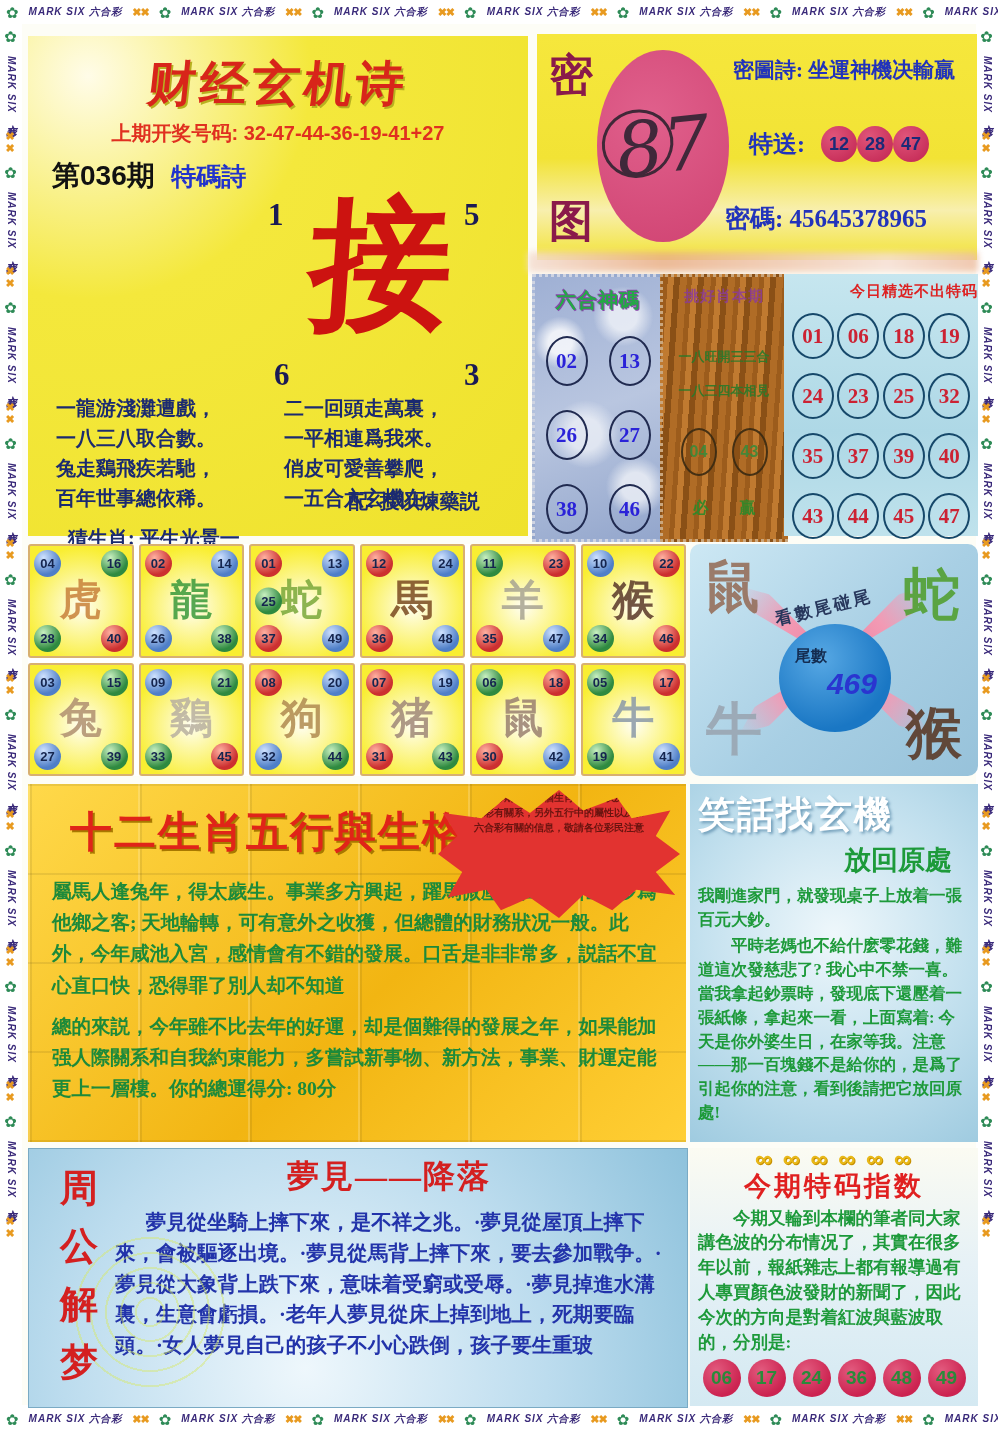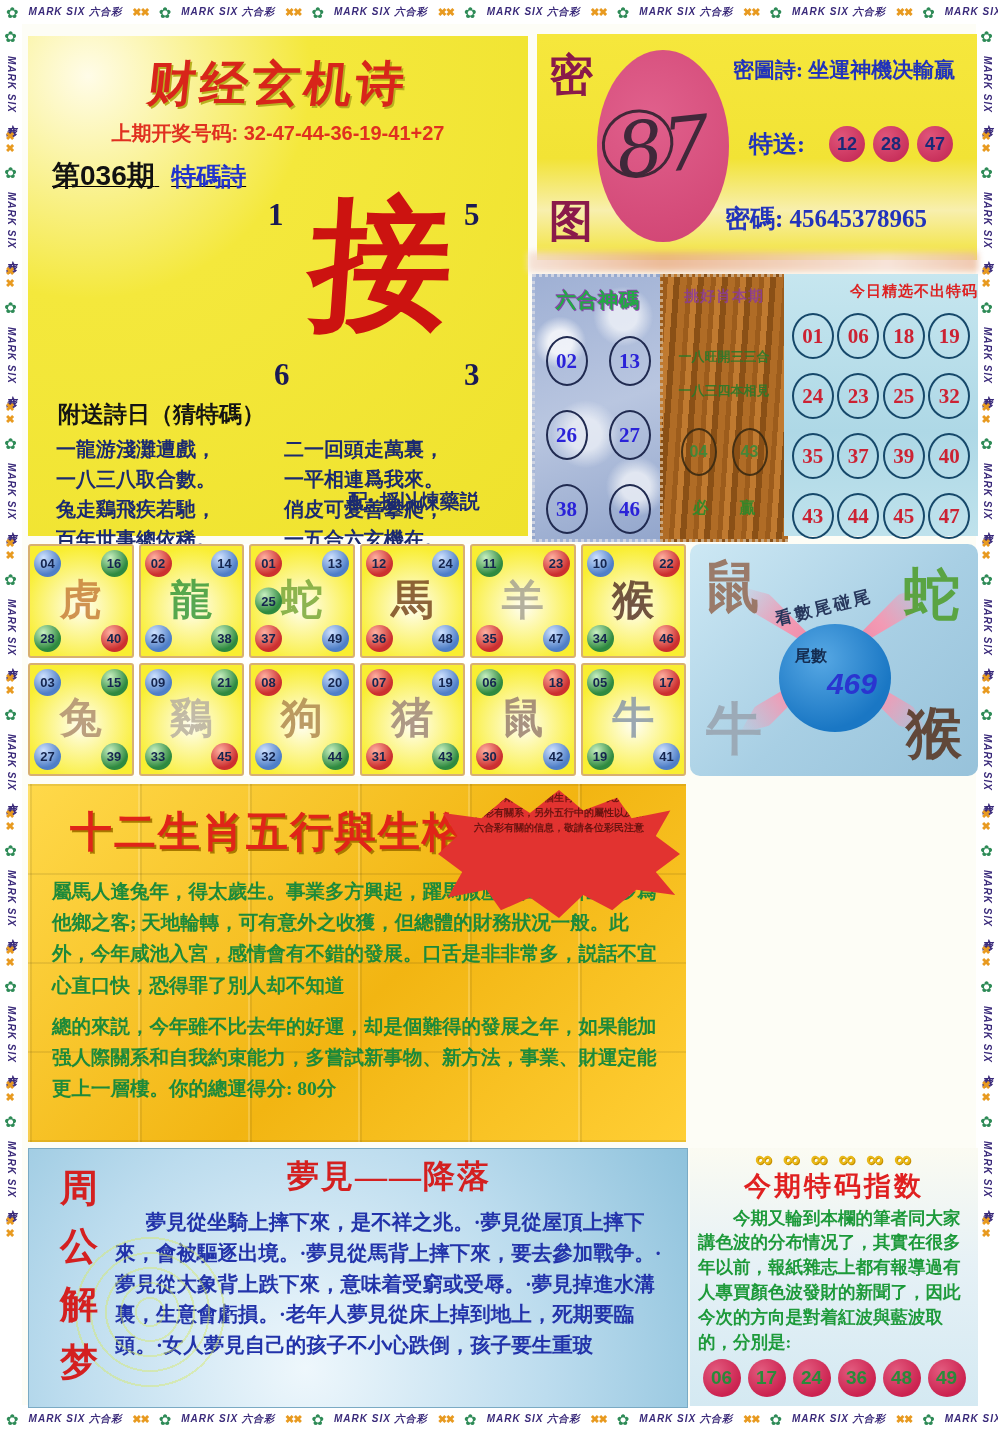--- a/index.html
+++ b/index.html
@@ -15,21 +15,21 @@
   .b-flower{color:#2e8b57;font-size:15px;line-height:1;}
   .b-brand{color:#3a2a7a;font-weight:bold;font-style:italic;font-size:10px;white-space:nowrap;letter-spacing:1px;}
   .b-x{color:#e89a20;font-weight:bold;font-size:11px;letter-spacing:-1px;}
 
   
   .poem-box{position:absolute;left:28px;top:36px;width:500px;height:500px;
     background:radial-gradient(circle at 12% 8%,#fffce8 0%,#f4e83c 35%,#efe22c 100%);}
   .poem-title{margin:16px 0 0 0;text-align:center;font-size:48px;font-weight:900;color:#d8251a;
     transform:skewX(-6deg);letter-spacing:4px;text-shadow:2px 2px 0 #b8b020;font-family:"Liberation Serif",serif;}
   .last-draw{text-align:center;color:#e03020;font-weight:bold;font-size:20px;margin-top:4px;}
-  .issue-row{margin:10px 0 0 24px;text-decoration:underline;}
+  .issue-row{margin:10px 0 0 24px;}
   .issue-no{font-size:28px;font-weight:900;color:#111;}
   .issue-sub{font-size:25px;font-weight:900;color:#2233cc;margin-left:12px;font-family:"Liberation Serif",serif;}
   .bigchar-wrap{position:relative;height:190px;margin-top:4px;}
   .corner-num{position:absolute;font-size:31px;font-weight:bold;color:#1a1a55;font-family:"Liberation Serif",serif;}
   .cn-tl{left:240px;top:-2px;} .cn-tr{left:436px;top:-2px;} .cn-bl{left:246px;bottom:-4px;} .cn-br{left:436px;bottom:-4px;}
   .bigchar{position:absolute;left:282px;top:-26px;font-size:142px;line-height:1.3;font-weight:900;color:#cc1310;
     font-family:"Liberation Serif",serif;transform:skewX(-4deg);}
   .gift-title{margin:10px 0 0 30px;font-size:23px;font-weight:900;color:#141414;font-family:"Liberation Serif",serif;}
   .poem-cols{display:flex;margin-top:4px;}
   .poem-col{font-size:20px;font-weight:bold;color:#1b2a70;line-height:1.5;font-family:"Liberation Serif",serif;}
@@ -42,21 +42,21 @@
   .secret-box{position:absolute;left:537px;top:34px;width:440px;height:226px;
     background:linear-gradient(180deg,#f6e73c 0%,#f2e335 55%,#f8efae 78%,#f2e335 100%);}
   .mi-char{position:absolute;font-size:44px;font-weight:900;color:#8a1a4a;font-family:"Liberation Serif",serif;}
   .mi-1{left:12px;top:12px;} .mi-2{left:12px;top:158px;}
   .oval{position:absolute;left:60px;top:16px;width:132px;height:192px;background:radial-gradient(circle at 40% 35%,#e0608c,#d04372);
     border-radius:50%;display:flex;align-items:center;justify-content:center;}
   .oval-num{position:relative;font-size:74px;font-style:italic;color:#40283a;font-family:"DejaVu Serif",serif;transform:rotate(-6deg);}
   .oval-num::before{content:'';position:absolute;left:-14px;top:4px;width:66px;height:62px;border:3px solid #402838;border-radius:50%;transform:rotate(-14deg);}
   .secret-line1{position:absolute;left:196px;top:22px;width:240px;font-size:21px;font-weight:900;color:#2233bb;
     font-family:"Liberation Serif",serif;white-space:nowrap;}
-  .tesong-row{position:absolute;left:212px;top:92px;display:flex;align-items:center;gap:8px;}
+  .tesong-row{position:absolute;left:212px;top:92px;display:flex;align-items:center;}
   .tesong-label{font-size:24px;font-weight:900;color:#2233bb;font-family:"Liberation Serif",serif;margin-right:16px;}
   .ts-num{width:36px;height:36px;border-radius:50%;background:radial-gradient(circle at 35% 30%,#e0557a,#c02350);
     color:#1a2a77;font-weight:900;font-size:18px;display:flex;align-items:center;justify-content:center;}
   .code-line{position:absolute;left:188px;top:168px;font-size:25px;font-weight:900;color:#2233bb;
     font-family:"Liberation Serif",serif;white-space:nowrap;}
   .blur-strip{position:absolute;left:528px;top:252px;width:450px;height:20px;
     background:linear-gradient(90deg,#f5ded2,#eab088 30%,#f0c8ae 55%,#f6e0d4 80%,#eec0a4);filter:blur(3px);opacity:.85;}
 
   
   .cloud-box{position:absolute;left:532px;top:274px;width:126px;height:262px;border:3px dotted #cfd4e2;
@@ -288,21 +288,20 @@
       <span class="issue-no">第036期</span>
       <span class="issue-sub">特碼詩</span>
     </div>
     <div class="bigchar-wrap">
       <span class="corner-num cn-tl">1</span>
       <span class="corner-num cn-tr">5</span>
       <span class="corner-num cn-bl">6</span>
       <span class="corner-num cn-br">3</span>
       <span class="bigchar">接</span>
     </div>
-    <div class="gift-title">附送詩日（猜特碼）</div>
     <div class="poem-cols">
       <div class="poem-col r" id="right-poem">
           <div>一龍游淺灘遭戲，</div>
           <div>一八三八取合數。</div>
           <div>兔走鷄飛疾若馳，</div>
           <div>百年世事總依稀。</div>
         </div>
       <div class="poem-col l" id="left-poem">
           <div>二一回頭走萬裏，</div>
           <div>一平相連爲我來。</div>
@@ -486,20 +485,26 @@
 
   <div class="gold-box">
     <div class="gold-title">十二生肖五行與生格</div>
     <div class="burst">
       <div class="burst-text">本欄每期分析每個生肖的特性以及和六合彩有關系，另外五行中的屬性以及和六合彩有關的信息，敬請各位彩民注意</div>
     </div>
     <div class="gold-para">屬馬人逢兔年，得太歲生。事業多方興起，躍馬微塵，四方奔忙，多爲他鄉之客; 天地輪轉，可有意外之收獲，但總體的財務狀况一般。此外，今年咸池入宮，感情會有不錯的發展。口舌是非非常多，説話不宜心直口快，恐得罪了別人却不知道</div>
     <div class="gold-para second">總的來説，今年雖不比去年的好運，却是個難得的發展之年，如果能加强人際關系和自我約束能力，多嘗試新事物、新方法，事業、財運定能更上一層樓。你的總運得分: 80分</div>
   </div>
 
+  <div class="joke-box">
+    <div class="joke-title">笑話找玄機</div>
+    <div class="joke-sub">放回原處</div>
+    <div class="joke-para">我剛進家門，就發现桌子上放着一張百元大鈔。</div>
+    <div class="joke-para ind">平時老媽也不給什麽零花錢，難道這次發慈悲了? 我心中不禁一喜。當我拿起鈔票時，發现底下還壓着一張紙條，拿起來一看，上面寫着: 今天是你外婆生日，在家等我。注意——那一百塊錢不是給你的，是爲了引起你的注意，看到後請把它放回原處!</div>
+  </div>
 
   <div class="dream-box">
     <div class="rings"></div>
     <div class="dream-vert" id="dream-vert">
         <div>周</div>
         <div>公</div>
         <div>解</div>
         <div>梦</div>
       </div>
     <div class="dream-title">夢見——降落</div>

